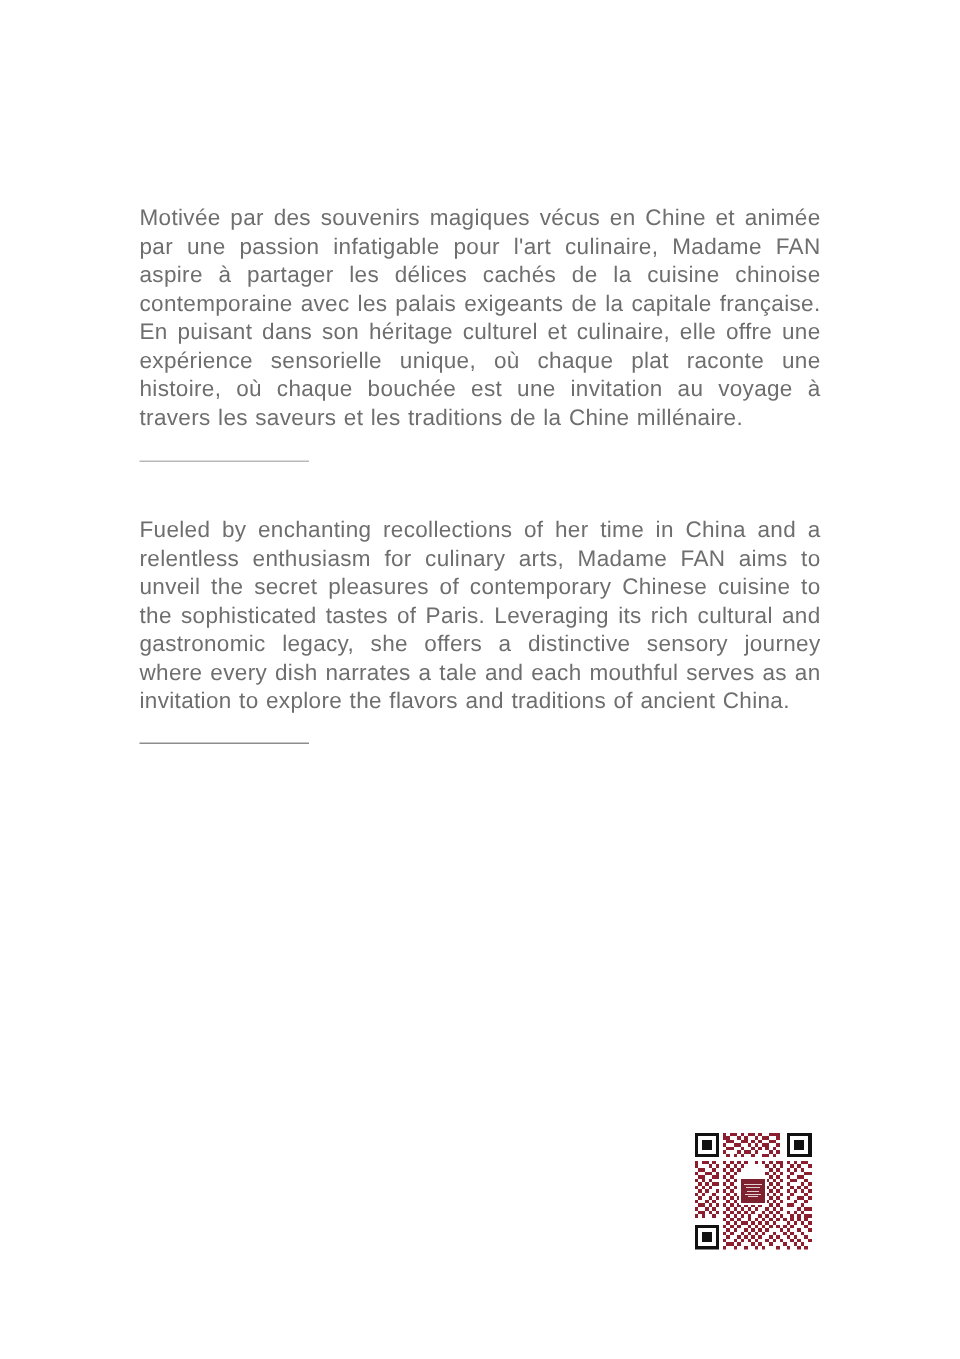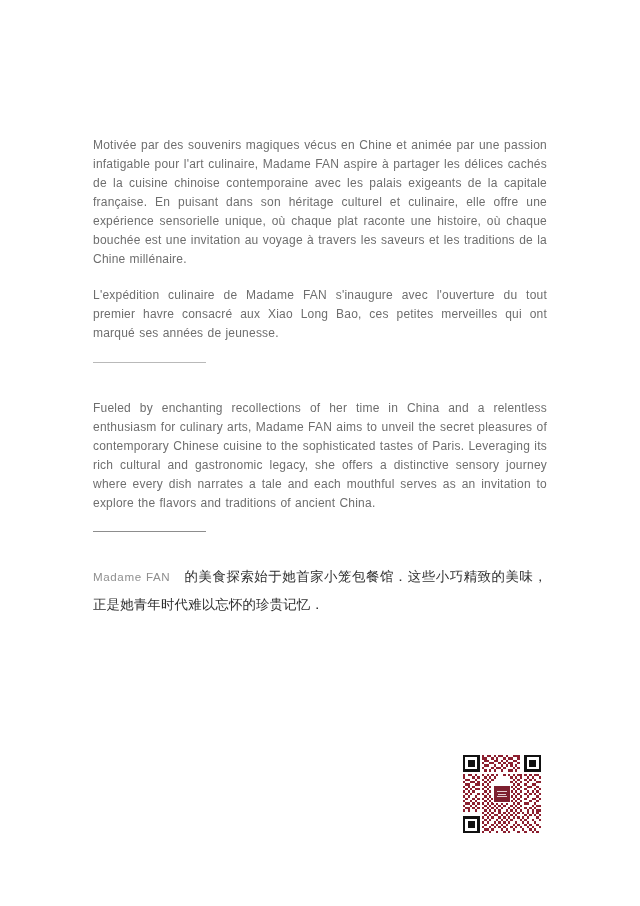--- a/index.html
+++ b/index.html
@@ -32,21 +32,21 @@
   }
 
   
   .latin-block {
     color: #6e6e6e;
   }
 
   p.latin {
     margin: 0 0 17px 0;
     font-family: "Liberation Sans", "DejaVu Sans", sans-serif;
-    font-size: 12px;
+    font-size: 15px;
     line-height: 19px;
     letter-spacing: 0.22px;
     word-spacing: 0.6px;
     text-align: justify;
     text-justify: inter-word;
     color: #6e6e6e;
     font-weight: 400;
   }
 
   p.latin:last-child {
@@ -118,37 +118,33 @@
 </style>
 </head>
 <body>
 
 <div class="page">
 
   <div class="content">
 
     <section class="latin-block">
       <p class="latin">Motivée par des souvenirs magiques vécus en Chine et animée par une passion infatigable pour l'art culinaire, Madame FAN aspire à partager les délices cachés de la cuisine chinoise contemporaine avec les palais exigeants de la capitale française. En puisant dans son héritage culturel et culinaire, elle offre une expérience sensorielle unique, où chaque plat raconte une histoire, où chaque bouchée est une invitation au voyage à travers les saveurs et les traditions de la Chine millénaire.</p>
-      <p class="latin">L'expédition culinaire de Madame FAN s'inaugure avec l'ouverture du tout premier havre consacré aux Xiao Long Bao, ces petites merveilles qui ont marqué ses années de jeunesse.</p>
     </section>
 
     <hr class="rule rule-1">
     <div class="spacer-after-rule-1"></div>
 
     <section class="latin-block">
       <p class="latin">Fueled by enchanting recollections of her time in China and a relentless enthusiasm for culinary arts, Madame FAN aims to unveil the secret pleasures of contemporary Chinese cuisine to the sophisticated tastes of Paris. Leveraging its rich cultural and gastronomic legacy, she offers a distinctive sensory journey where every dish narrates a tale and each mouthful serves as an invitation to explore the flavors and traditions of ancient China.</p>
     </section>
 
     <hr class="rule rule-2">
     <div class="spacer-after-rule-2"></div>
 
     <section>
-      <p class="cjk">
-        <span class="inline-latin">Madame  FAN</span><span>　的美食探索始于她首家小笼包餐馆．这些小巧精致的美味，正是她青年时代难以忘怀的珍贵记忆．</span>
-      </p>
     </section>
 
   </div>
 
   <div class="qr-wrap">
     <svg viewBox="0 0 33 33" xmlns="http://www.w3.org/2000/svg">
       <rect x="0" y="0" width="33" height="33" fill="#ffffff"></rect>
 
       <g fill="#8c1f2f">
 

